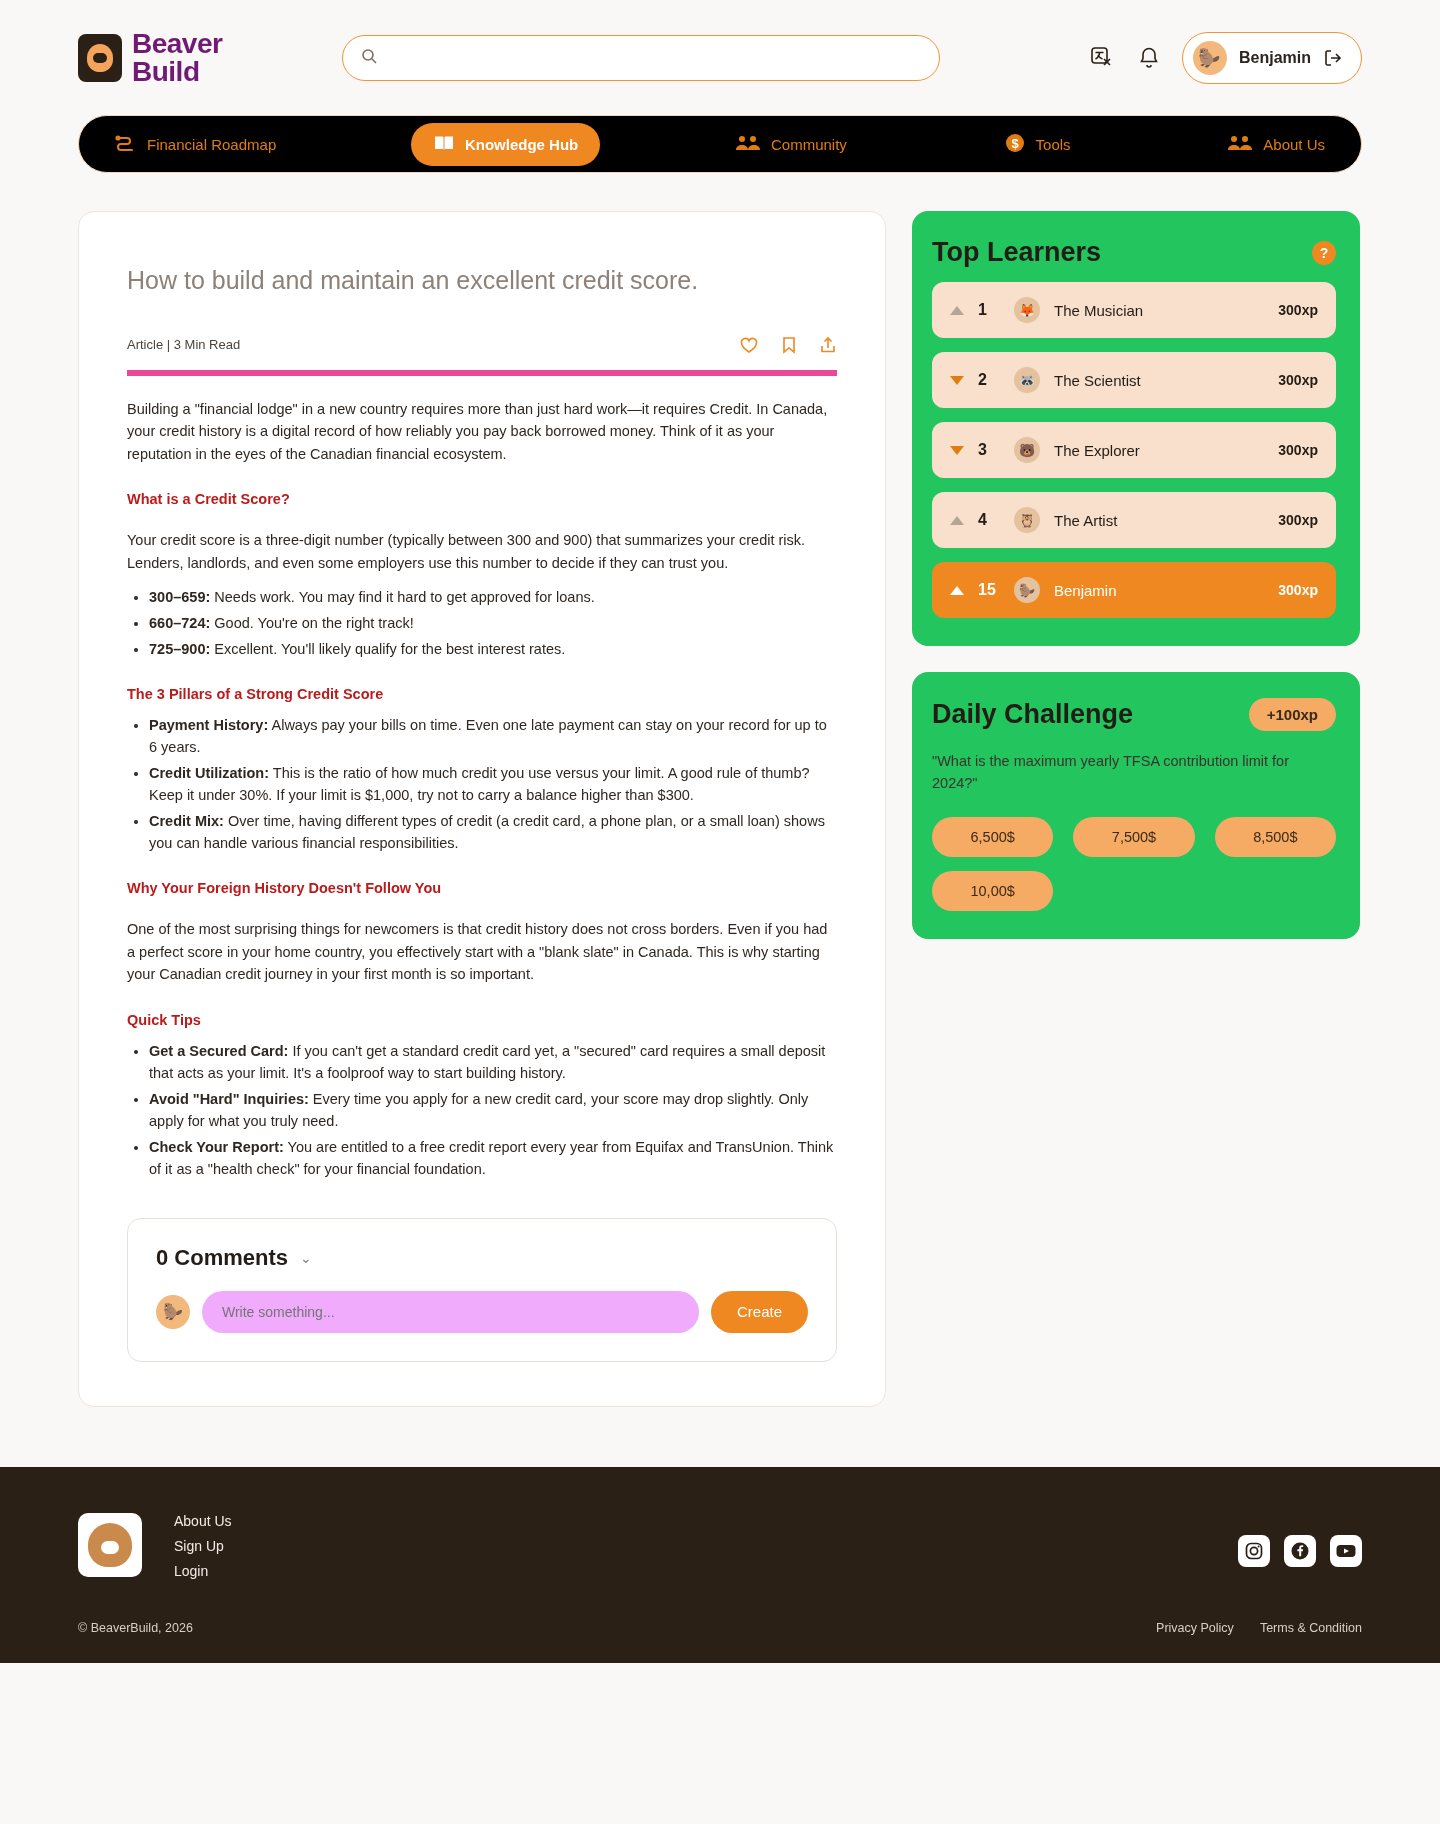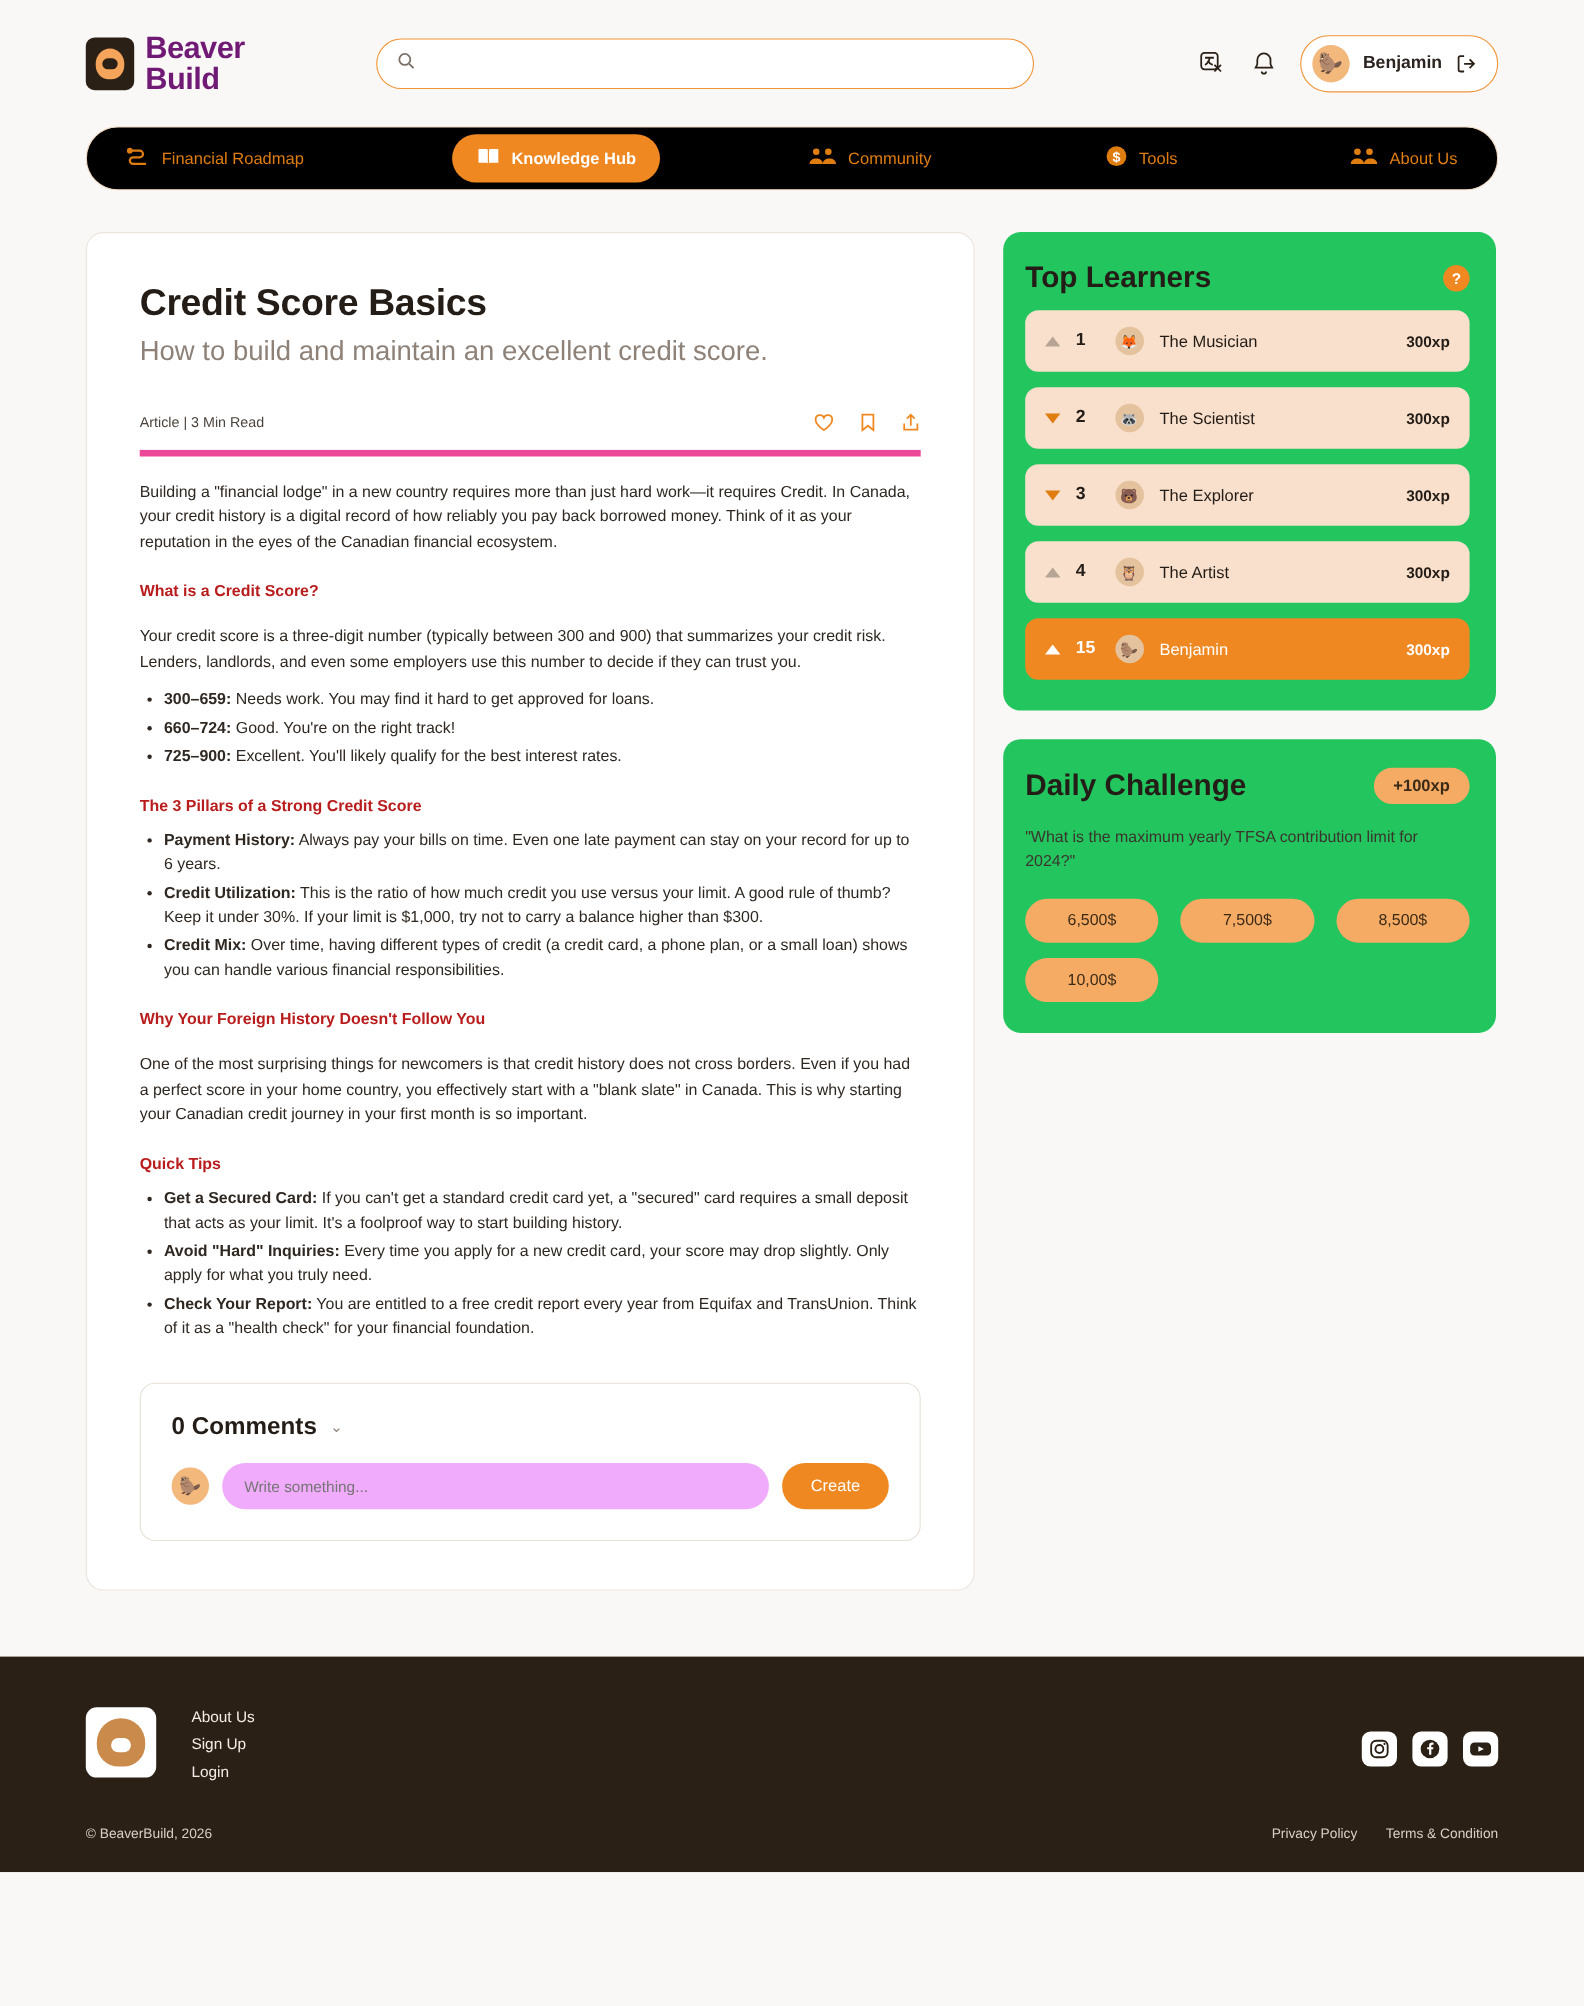--- a/index.html
+++ b/index.html
@@ -370,21 +370,20 @@
         <path d="M1 17c0-3.3 2.7-5 6-5s6 1.7 6 5H1zM13 17c0-3.3 2.7-5 6-5s6 1.7 6 5H13z"></path>
       </svg>
     </span>
     <span>About Us</span>
   </div>
 </div>
 
 <div class="page">
 
   <div class="article-card">
-    <h1 class="article-title">Credit Score Basics</h1>
     <div class="article-sub">How to build and maintain an excellent credit score.</div>
 
     <div class="meta-row">
       <span class="meta-text">Article | 3 Min Read</span>
       <span class="meta-icons">
         <span class="icon-btn">
           <svg width="20" height="18" viewBox="0 0 20 18" fill="none" stroke="#ef8820" stroke-width="1.6">
             <path d="M10 16S2.5 11.5 2.5 6.6A3.9 3.9 0 0 1 10 4.8 3.9 3.9 0 0 1 17.5 6.6C17.5 11.5 10 16 10 16z"></path>
           </svg>
         </span>

